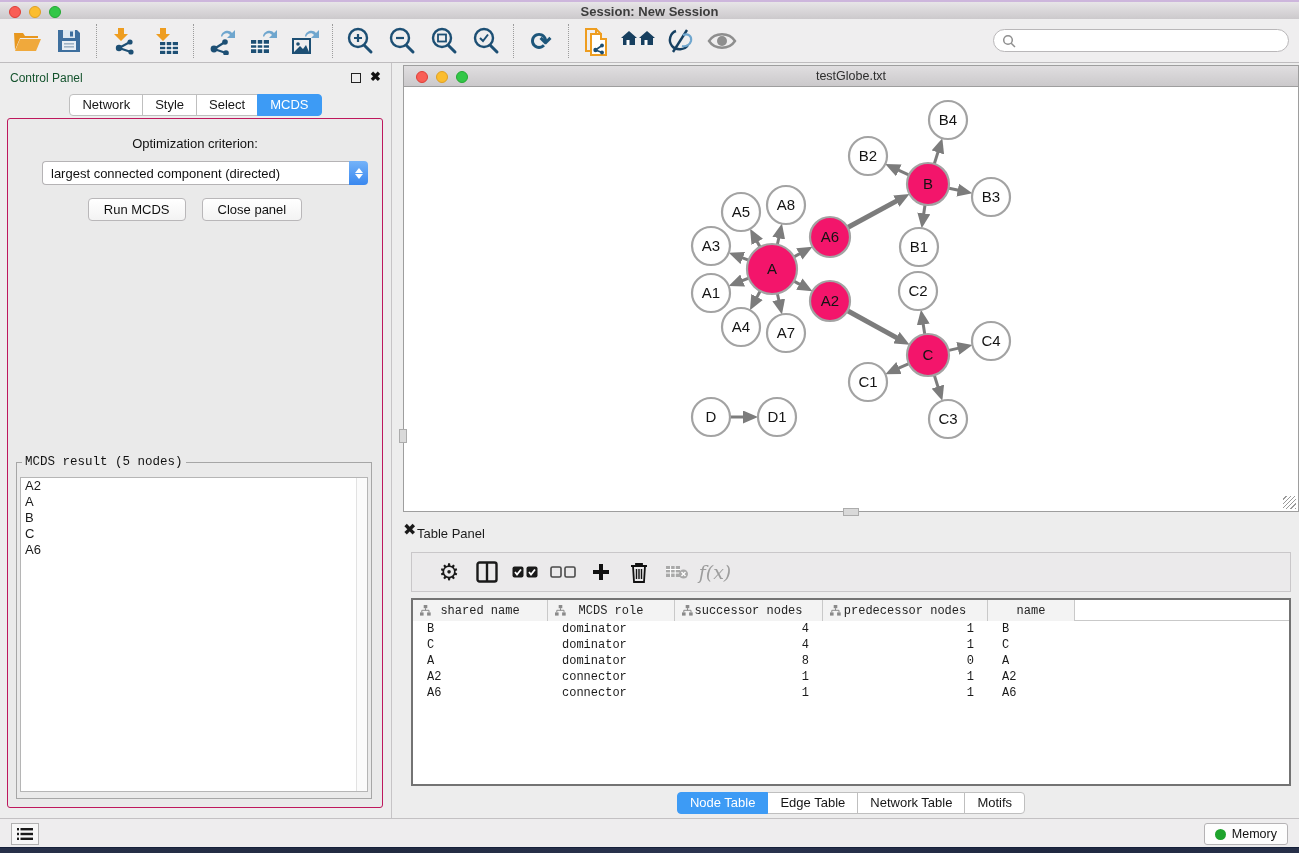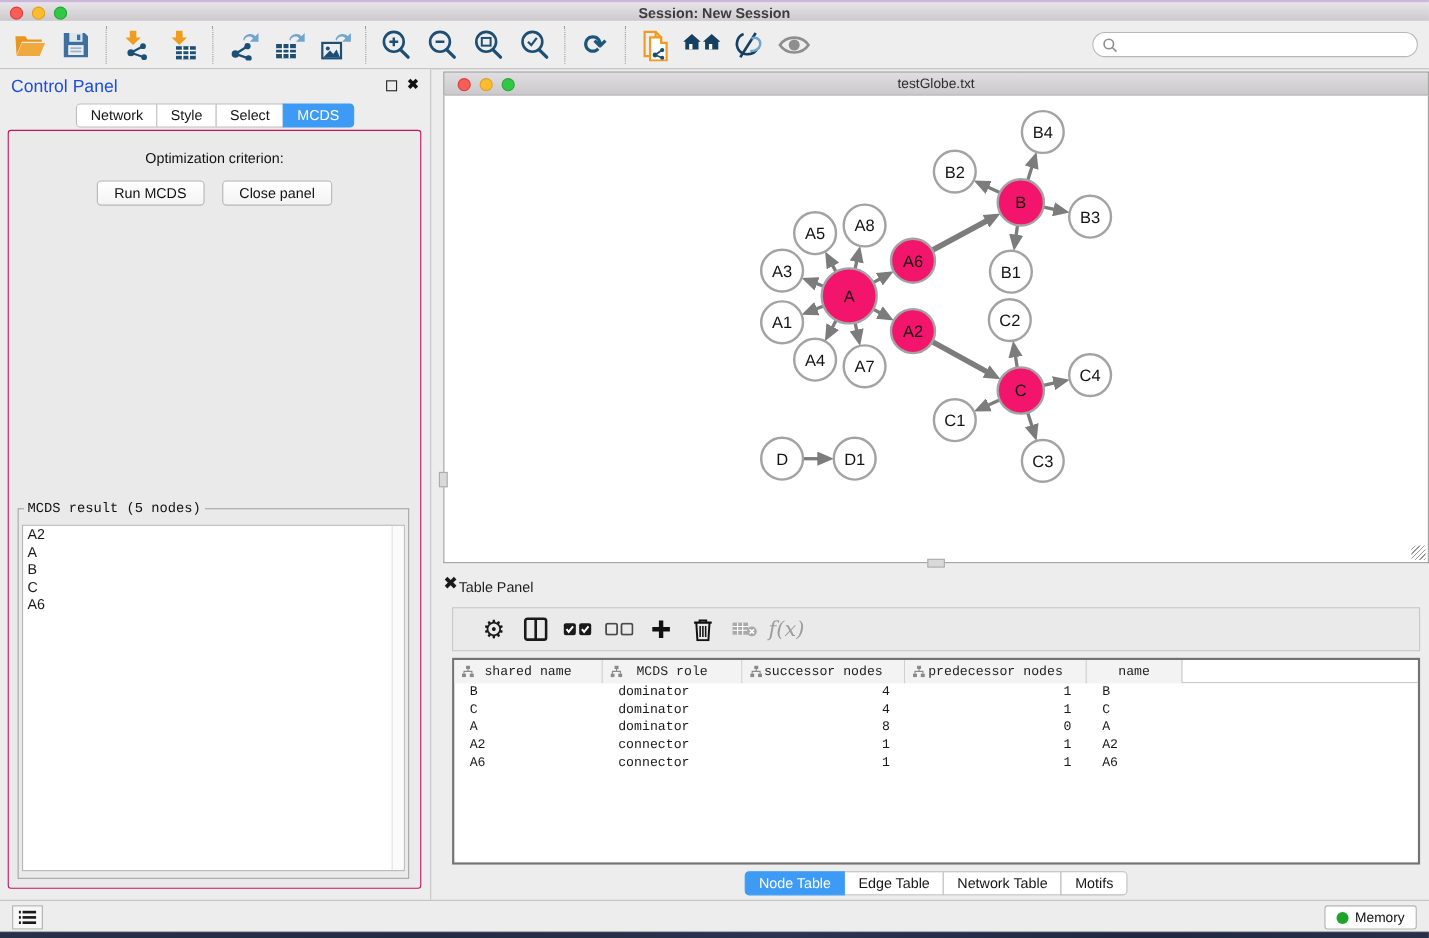--- a/index.html
+++ b/index.html
@@ -41,21 +41,21 @@
   .searchbox input {
     border:none; outline:none; flex:1; font-size:12px; background:transparent;
     font-family:"Liberation Sans", sans-serif;
   }
   
   .control-panel {
     position:absolute; left:0; top:63px; width:392px; height:755px;
     background:#EDEDED; border-right:1px solid #C6C4C6;
   }
   .panel-head { position:relative; height:30px; }
-  .panel-head .ptitle { position:absolute; left:10px; top:8px; font-size:16px; color:#1d4ed8; }
+  .panel-head .ptitle { position:absolute; left:10px; top:8px; font-size:12px; color:#14532d; }
   .panel-head .float-btn {
     position:absolute; top:10px; width:10px; height:10px;
     border:1.5px solid #222; background:transparent;
   }
   .panel-head .close-btn {
     position:absolute; top:6px; font-size:13px; font-weight:bold; color:#111; line-height:16px;
   }
   .cp-float { right:30px; } .cp-close { right:10px; }
   .tabbar { display:inline-flex; }
   .tab {
@@ -345,20 +345,29 @@
   <div class="cp-tabs">
     <span class="tabbar">
         <span class="tab">Network</span>
         <span class="tab">Style</span>
         <span class="tab">Select</span>
         <span class="tab selected">MCDS</span>
       </span>
   </div>
   <div class="cp-content">
     <div class="opt-label">Optimization criterion:</div>
+    <div class="select-row">
+      <div class="mac-select">
+        <span>largest connected component (directed)</span>
+      </div>
+      <div class="mac-select-stepper">
+        <span class="stepper-arrow up"></span>
+        <span class="stepper-arrow down"></span>
+      </div>
+    </div>
     <div class="btn-row">
       <button class="mac-btn">Run MCDS</button>
       <button class="mac-btn">Close panel</button>
     </div>
     <fieldset class="result-fieldset">
       <legend>MCDS result (5 nodes)</legend>
       <div class="result-list">
         <div id="result-items">
             <div class="result-item">A2</div>
             <div class="result-item">A</div>

